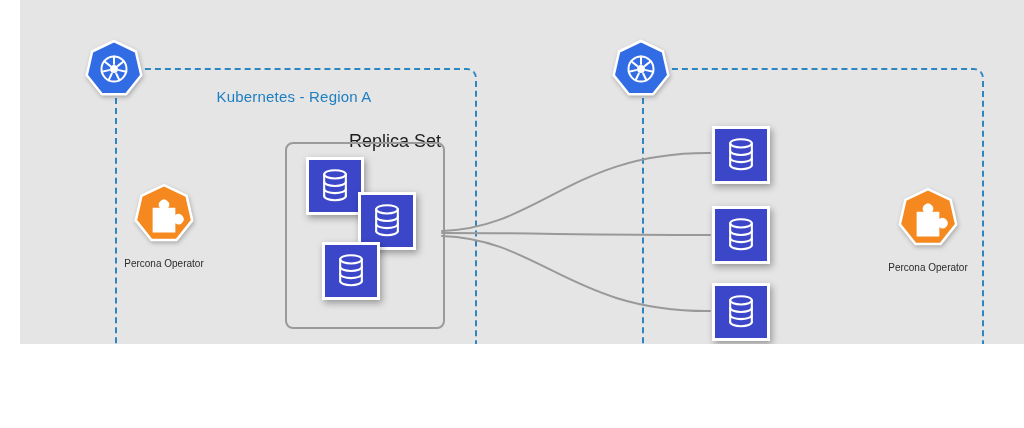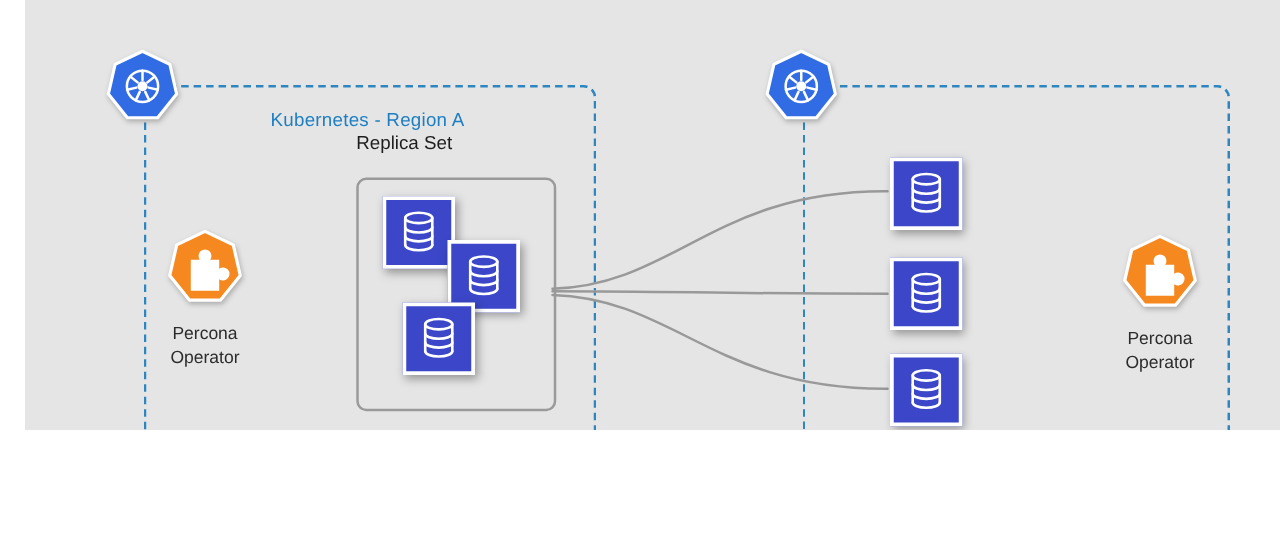--- a/index.html
+++ b/index.html
@@ -6,30 +6,30 @@
   .canvas{
     position:relative;width:1024px;height:344px;background:#e5e5e5;
     font-family:"Liberation Sans",sans-serif;overflow:hidden;margin-left:20px;
   }
   .region{position:absolute;border:2px dashed #2E86C1;border-radius:10px;}
   .region-a{left:95px;top:68px;width:358px;height:324px;}
   .region-b{left:622px;top:68px;width:338px;height:324px;}
   .region-label{position:absolute;text-align:center;font-size:15px;color:#1E7EC2;letter-spacing:.2px;}
   .label-a{left:95px;top:88px;width:358px;}
   .label-b{left:622px;top:88px;width:338px;}
-  .rs-label{position:absolute;left:265px;top:106px;width:156px;text-align:left;font-size:15px;color:#1d1d1d;}
+  .rs-label{position:absolute;left:265px;top:131px;width:156px;text-align:right;font-size:18px;color:#1d1d1d;}
   .rs-box{position:absolute;left:265px;top:142px;width:156px;height:183px;border:2px solid #9A9A9A;border-radius:8px;}
   .icon-abs{position:absolute;z-index:2;filter:drop-shadow(1px 2px 2px rgba(0,0,0,.25));}
   .db{
     position:absolute;width:52px;height:52px;background:#3B47C8;border:3px solid #ffffff;
     box-shadow:2px 3px 7px rgba(0,0,0,.35);display:flex;align-items:center;justify-content:center;z-index:2;
   }
   .connectors{position:absolute;left:0;top:0;z-index:1;}
   .connectors path{stroke:#999999;stroke-width:2;fill:none;stroke-linecap:round;}
-  .op-label{position:absolute;width:84px;text-align:center;font-size:14px;color:#2b2b2b;line-height:1.35;z-index:2;}
+  .op-label{position:absolute;width:84px;text-align:center;font-size:10px;color:#2b2b2b;line-height:1.35;z-index:2;}
   .defs-holder{position:absolute;width:0;height:0;overflow:hidden;}
 </style>
 </head>
 <body>
 
 <svg class="defs-holder" xmlns="http://www.w3.org/2000/svg" xmlns:xlink="http://www.w3.org/1999/xlink" aria-hidden="true">
   <defs>
     <g id="sym-k8s">
       <polygon points="30,2 8.1,12.5 2.7,36.2 17.9,55.2 42.1,55.2 57.3,36.2 51.9,12.5" fill="#326CE5" stroke="#ffffff" stroke-width="2.5" stroke-linejoin="round"></polygon>
       <circle cx="30" cy="30" r="12.5" fill="none" stroke="#ffffff" stroke-width="2"></circle>

